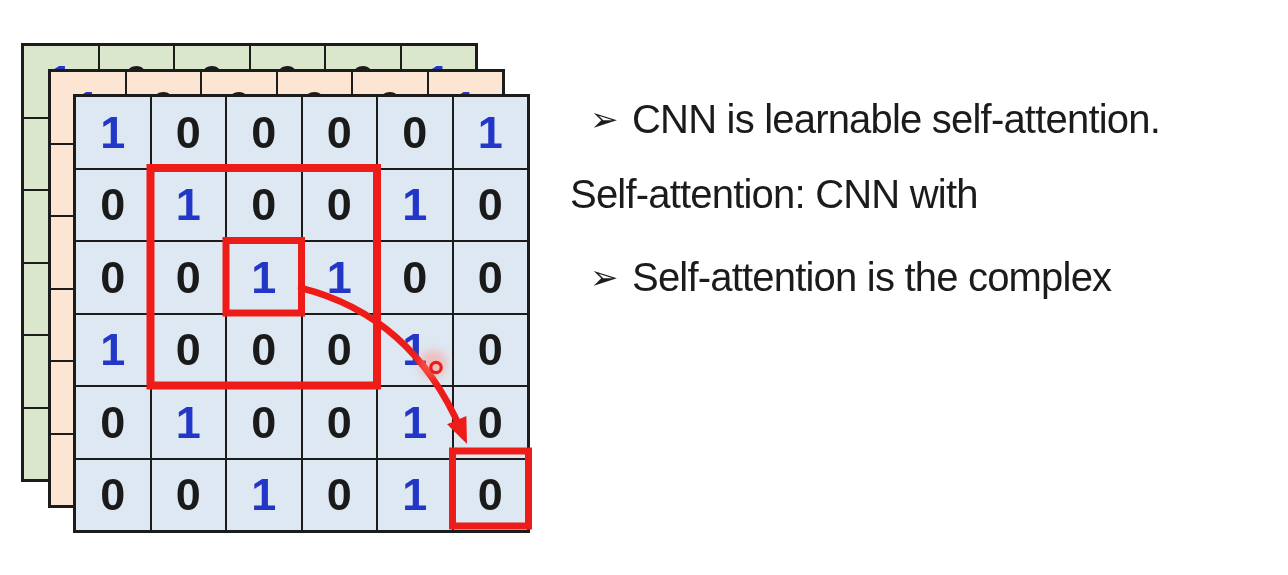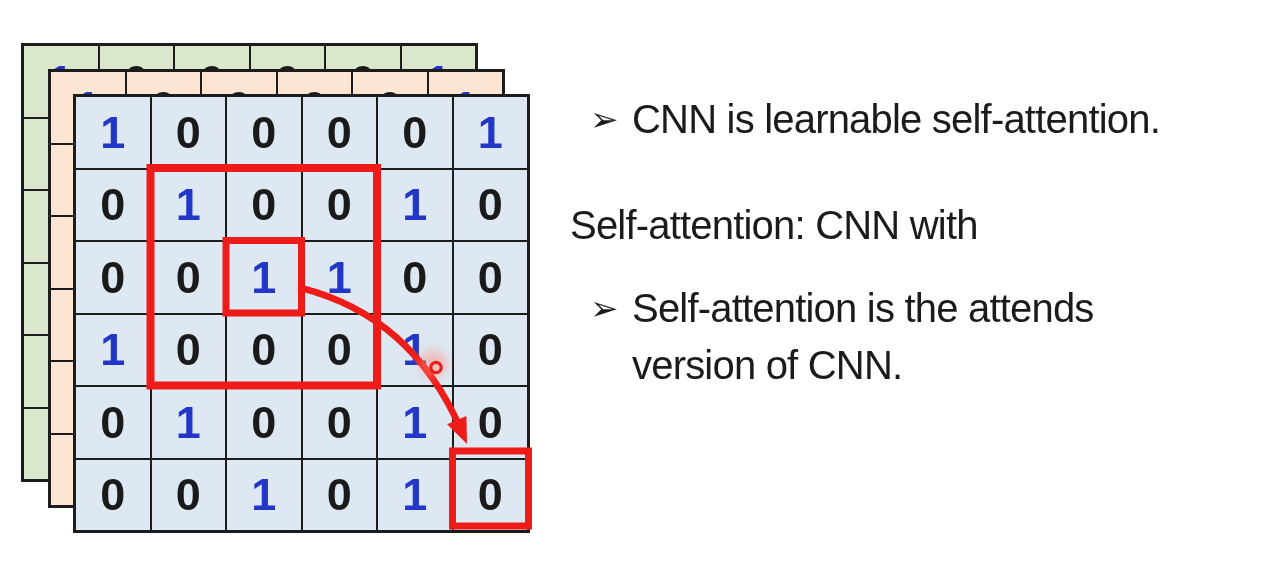--- a/index.html
+++ b/index.html
@@ -26,21 +26,21 @@
   .glow{filter:blur(4px);}
   
   .text-panel{
     position:absolute;left:570px;top:55px;width:716px;
     color:#1b1b1b;font-size:40px;letter-spacing:-0.8px;
   }
   .tline{display:block;height:57px;line-height:57px;white-space:nowrap;}
   .heading{margin:0;}
   .bullet{position:relative;padding-left:62px;}
   .bullet-1{margin-top:36px;}
-  .heading-2{margin-top:49px;}
+  .heading-2{margin-top:18px;}
   .bullet-2{margin-top:26px;}
   .glyph{
     position:absolute;left:20px;top:0;height:57px;line-height:57px;
     font-size:34px;letter-spacing:0;
     font-family:"DejaVu Sans",sans-serif;
   }
 </style>
 </head>
 <body>
 
@@ -180,18 +180,17 @@
       <span class="glyph">➢</span>
       <span class="tline">CNN is learnable self-attention.</span>
     </div>
 
     <p class="heading heading-2">
       <span class="tline">Self-attention: CNN with</span>
     </p>
 
     <div class="bullet bullet-2">
       <span class="glyph">➢</span>
-      <span class="tline">Self-attention is the attends</span>
-      <span class="tline">version of CNN.</span>
+      <span class="tline">Self-attention is the complex</span>
     </div>
 
   </div>
 </div>
 
 </body></html>

